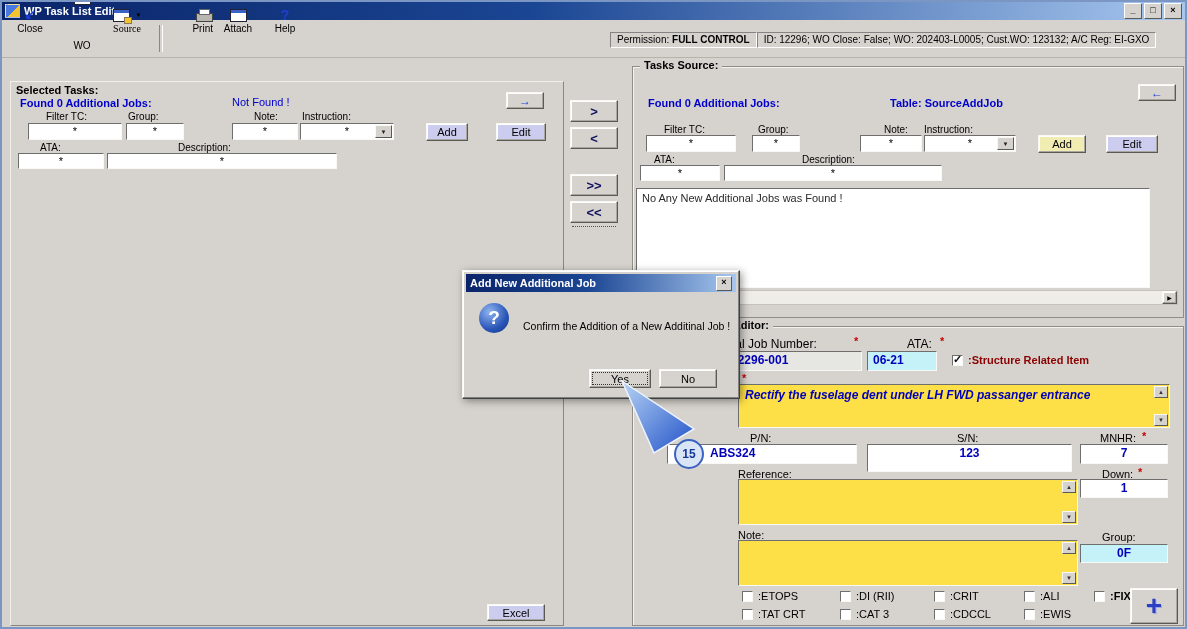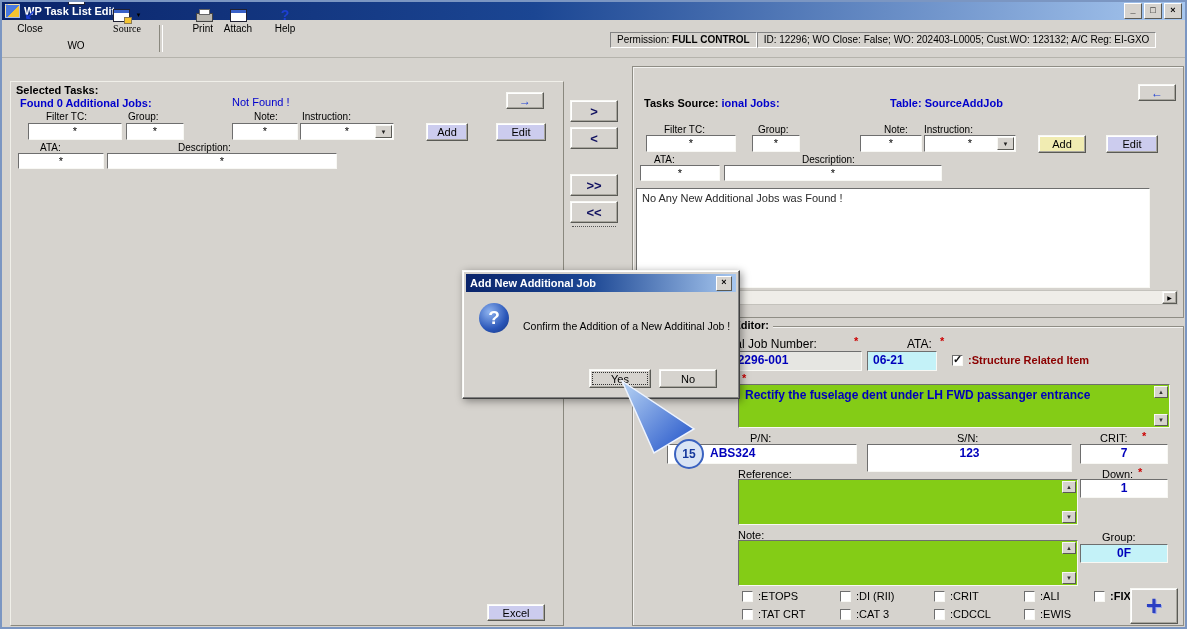--- a/index.html
+++ b/index.html
@@ -56,21 +56,21 @@
     text-align:center;font-size:11px;display:flex;align-items:center;justify-content:center;}
   .lav{background:#ccccee;}
   .yel{background:#f1ecb2;}
   .list{position:absolute;background:#fff;border:1px solid;border-color:#6e6e6e #f8f8f4 #f8f8f4 #6e6e6e;
     box-sizing:border-box;padding:3px 5px;color:#2a2a2a;}
   .combo-btn{position:absolute;right:1px;top:1px;bottom:1px;width:15px;background:#d6d3ce;
     border:1px solid;border-color:#f8f8f4 #5a5a55 #5a5a55 #f8f8f4;font-size:6px;line-height:12px;color:#222;}
   .cb{position:relative;display:inline-block;width:11px;height:11px;background:#fff;
     border:1px solid;border-color:#6e6e6e #f8f8f4 #f8f8f4 #6e6e6e;vertical-align:-2px;margin-right:5px;box-sizing:border-box;}
   .cb i{font-style:normal;position:absolute;top:-3px;left:0px;font-size:11px;font-weight:bold;color:#111;}
-  .memo{position:absolute;background:#84cc16;border:1px solid;border-color:#6e6e6e #f8f8f4 #f8f8f4 #6e6e6e;box-sizing:border-box;}
+  .memo{position:absolute;background:#fde047;border:1px solid;border-color:#6e6e6e #f8f8f4 #f8f8f4 #6e6e6e;box-sizing:border-box;font-style:italic;}
   .vsb{position:absolute;right:1px;width:14px;height:12px;background:#d6d3ce;border:1px solid;
     border-color:#f8f8f4 #5a5a55 #5a5a55 #f8f8f4;font-size:6px;line-height:10px;text-align:center;color:#333;box-sizing:border-box;}
   .val{color:#0000bb;font-weight:bold;font-size:12px;}
   .req{color:#cc0000;font-weight:bold;}
   .trbtn{font-weight:bold;color:#101060;font-size:13px;}
   
   .dlg{position:absolute;left:460px;top:268px;width:276px;height:127px;background:#d6d3ce;
     border:1px solid;border-color:#f8f8f4 #404040 #404040 #f8f8f4;box-shadow:2px 2px 8px rgba(0,0,0,.4),inset -1px -1px 0 #808080,inset 1px 1px 0 #fff;z-index:50;}
   .dlg-title{position:absolute;left:3px;top:3px;right:3px;height:18px;
     background:linear-gradient(90deg,#0a246a 0%,#1b4693 45%,#a7c7ef 100%);
@@ -96,21 +96,21 @@
     </span>
   </div>
 
   <div class="toolbar"></div>
   <div class="tbtn" style="left:4px;width:46px;">
     <span class="ti">
         <span class="g-arrow">↙</span>
       </span>
     <span>Close</span>
   </div>
-  <div class="tbtn" style="left:50px;width:46px;gap:35px;">
+  <div class="tbtn" style="left:56px;width:46px;gap:35px;">
     <span class="ti">
         <span class="w-ico"></span>
       </span>
     <span>WO</span>
   </div>
   <div class="tbtn" style="left:96px;width:56px;font-family:Liberation Serif, serif;">
     <span class="ti">
         <span class="w-ico src"></span>
       <span style="font-size:6px;margin-left:6px;">▼</span>
       </span>
@@ -178,21 +178,21 @@
     </div>
   <div class="b3" style="left:568px;top:172px;width:48px;height:22px;">
       <span class="trbtn">&gt;&gt;</span>
     </div>
   <div class="b3" style="left:568px;top:199px;width:48px;height:22px;">
       <span class="trbtn">&lt;&lt;</span>
     </div>
   <div class="abs" style="left:570px;top:222px;width:44px;height:2px;border-bottom:1px dotted #555;"></div>
 
   <div class="gbox" style="left:630px;top:64px;width:550px;height:250px;"></div>
-  <div class="gbox-label" style="left:638px;top:57px;margin-top:38px;">Tasks Source:</div>
+  <div class="gbox-label" style="left:638px;top:57px;">Tasks Source:</div>
   <div class="b3" style="left:1136px;top:82px;width:38px;height:17px;">
       <span class="g-arrow" style="font-size:12px;">←</span>
     </div>
   <div class="abs nw blue" style="left:646px;top:95px;">Found 0 Additional Jobs:</div>
   <div class="abs nw blue" style="left:888px;top:95px;">Table: SourceAddJob</div>
 
   <div class="abs lbl10" style="left:662px;top:122px;">Filter TC:</div>
   <div class="abs lbl10" style="left:756px;top:122px;">Group:</div>
   <div class="abs lbl10" style="left:882px;top:122px;">Note:</div>
   <div class="abs lbl10" style="left:922px;top:122px;">Instruction:</div>
@@ -238,21 +238,21 @@
   </div>
 
   <div class="memo" style="left:736px;top:382px;width:432px;height:44px;">
     <div class="val" style="padding:3px 6px 0 6px;">Rectify the fuselage dent under LH FWD passanger entrance</div>
     <span class="vsb" style="top:1px;">▲</span>
     <span class="vsb" style="bottom:1px;">▼</span>
   </div>
 
   <div class="abs nw" style="left:748px;top:430px;">P/N:</div>
   <div class="abs nw" style="left:955px;top:430px;">S/N:</div>
-  <div class="abs nw" style="left:1098px;top:430px;">CRIT:</div>
+  <div class="abs nw" style="left:1098px;top:430px;">MNHR:</div>
   <span class="abs req" style="left:1140px;top:428px;">*</span>
 
   <div class="fld val" style="left:665px;top:442px;width:190px;height:20px;text-align:left;padding-left:42px;line-height:17px;">ABS324</div>
   <div class="fld val" style="left:865px;top:442px;width:205px;height:28px;line-height:17px;">123</div>
   <div class="fld val" style="left:1078px;top:442px;width:88px;height:20px;line-height:17px;">7</div>
 
   <div class="abs nw" style="left:736px;top:466px;">Reference:</div>
   <div class="abs nw" style="left:1100px;top:466px;">Down:</div>
   <span class="abs req" style="left:1136px;top:464px;">*</span>
 

